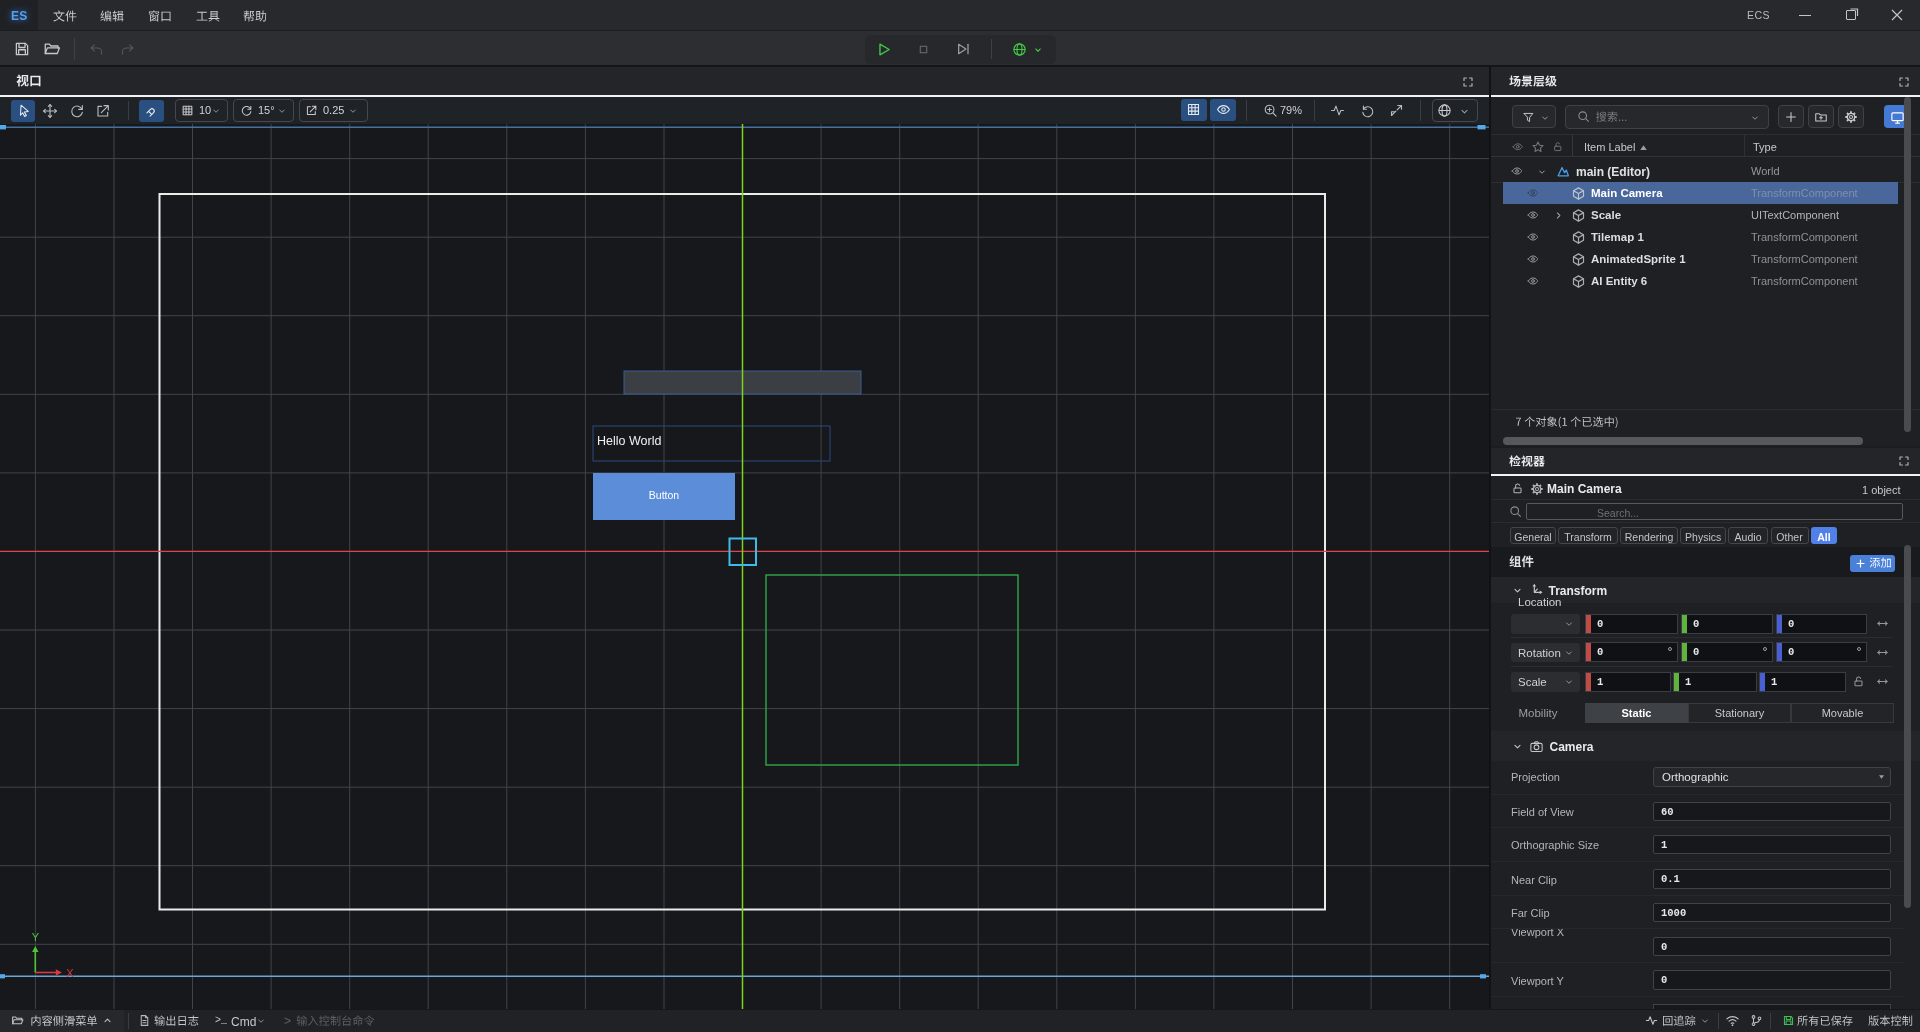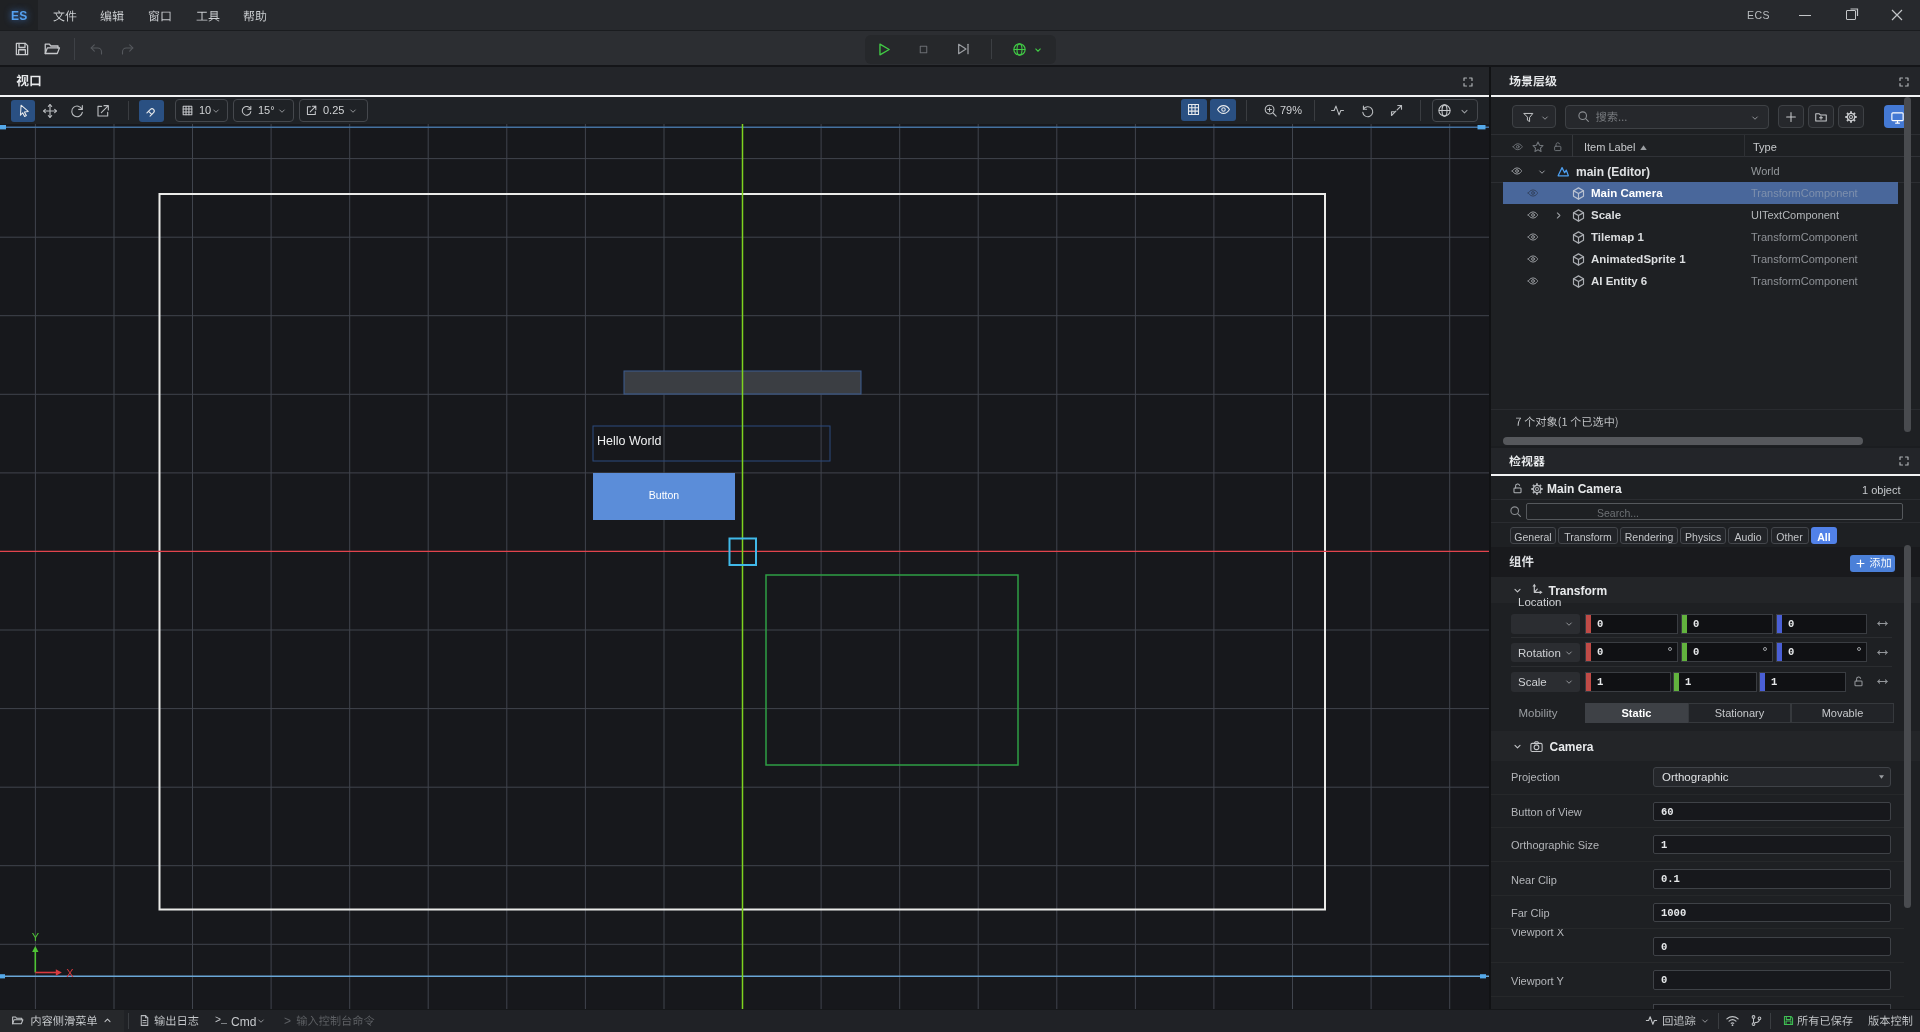--- a/index.html
+++ b/index.html
@@ -655,21 +655,21 @@
   </div>
 <div style="position:absolute;left:1549.5px;top:741px;font:700 12px 'Liberation Sans', sans-serif;color:#e8eaec;white-space:nowrap;line-height:1;">Camera</div>
 <div style="position:absolute;left:1511px;top:772.0px;font:400 11px 'Liberation Sans', sans-serif;color:#b3b5b9;white-space:nowrap;line-height:1;">Projection</div>
 <div style="position:absolute;left:1653px;top:766.5px;width:238px;height:20.5px;background:#25272b;border:1px solid #3f4247;border-radius:3px;"></div>
 <div style="position:absolute;left:1662px;top:771.5px;font:400 11.5px 'Liberation Sans', sans-serif;color:#dfe1e4;white-space:nowrap;line-height:1;">Orthographic</div>
 <div style="position:absolute;left:1879px;top:774.5px;">
     <svg width="5" height="4" viewBox="0 0 7 5">
       <path d="M0 0h7L3.5 5z" fill="#9b9ea2"></path>
     </svg>
   </div>
-<div style="position:absolute;left:1511px;top:807.0px;font:400 11px 'Liberation Sans', sans-serif;color:#b3b5b9;white-space:nowrap;line-height:1;">Button of View</div>
+<div style="position:absolute;left:1511px;top:807.0px;font:400 11px 'Liberation Sans', sans-serif;color:#b3b5b9;white-space:nowrap;line-height:1;">Field of View</div>
 <div style="position:absolute;left:1653px;top:801.5px;width:238px;height:19.5px;background:#17181c;border:1px solid #3f4247;border-radius:2px;"></div>
 <div style="position:absolute;left:1661px;top:806.5px;font:700 10.5px 'Liberation Mono', monospace;color:#e6e8ea;white-space:nowrap;line-height:1;">60</div>
 <div style="position:absolute;left:1511px;top:840.0px;font:400 11px 'Liberation Sans', sans-serif;color:#b3b5b9;white-space:nowrap;line-height:1;">Orthographic Size</div>
 <div style="position:absolute;left:1653px;top:834.5px;width:238px;height:19.5px;background:#17181c;border:1px solid #3f4247;border-radius:2px;"></div>
 <div style="position:absolute;left:1661px;top:839.5px;font:700 10.5px 'Liberation Mono', monospace;color:#e6e8ea;white-space:nowrap;line-height:1;">1</div>
 <div style="position:absolute;left:1511px;top:874.5px;font:400 11px 'Liberation Sans', sans-serif;color:#b3b5b9;white-space:nowrap;line-height:1;">Near Clip</div>
 <div style="position:absolute;left:1653px;top:869px;width:238px;height:19.5px;background:#17181c;border:1px solid #3f4247;border-radius:2px;"></div>
 <div style="position:absolute;left:1661px;top:874px;font:700 10.5px 'Liberation Mono', monospace;color:#e6e8ea;white-space:nowrap;line-height:1;">0.1</div>
 <div style="position:absolute;left:1511px;top:908.0px;font:400 11px 'Liberation Sans', sans-serif;color:#b3b5b9;white-space:nowrap;line-height:1;">Far Clip</div>
 <div style="position:absolute;left:1653px;top:902.5px;width:238px;height:19.5px;background:#17181c;border:1px solid #3f4247;border-radius:2px;"></div>

